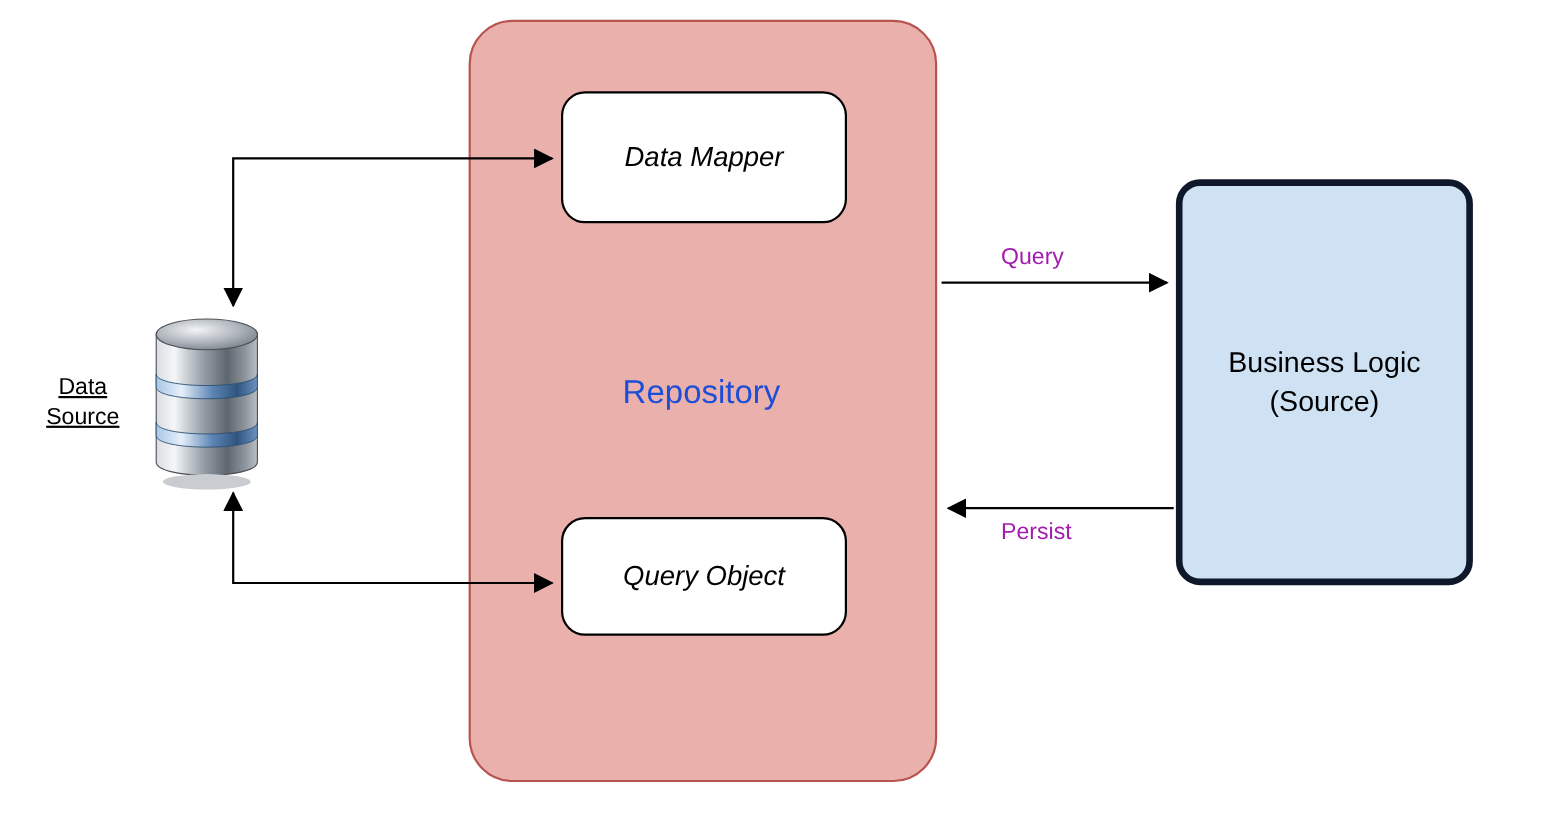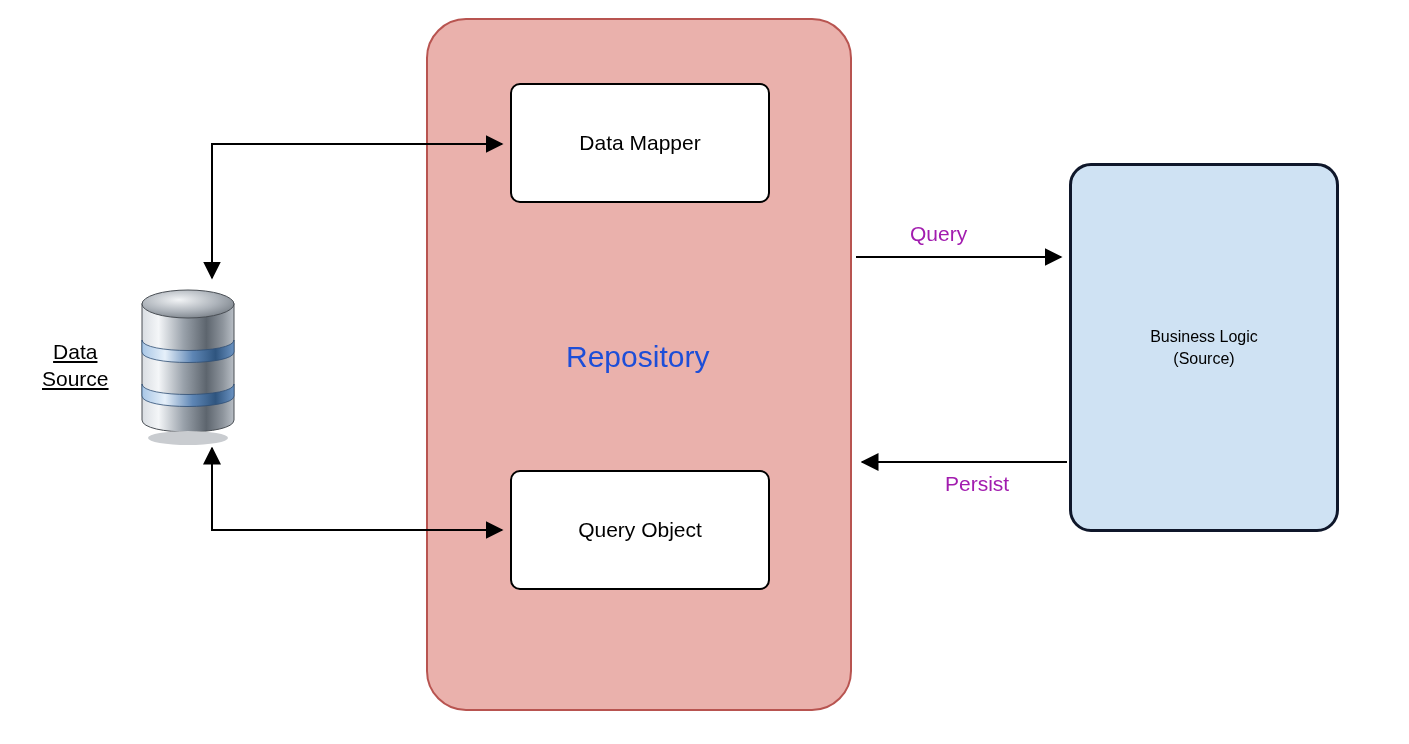--- a/index.html
+++ b/index.html
@@ -25,28 +25,29 @@
     text-align: center;
   }
   .repo-box {
     border: 2px solid #b85450;
     background: #eab1ac;
     border-radius: 40px;
   }
   .inner-box {
     border: 2px solid #000;
     background: #fff;
-    border-radius: 10px;
-    font-size: 21px;
+    border-radius: 22px;
+    font-size: 25px;
+    font-style: italic;
   }
   .client-box {
-    border: 3px solid #0f172a;
+    border: 6px solid #0f172a;
     background: #cfe2f3;
     border-radius: 22px;
-    font-size: 16px;
+    font-size: 26px;
     line-height: 1.35;
   }
   .repo-title {
     position: absolute;
     font-size: 30px;
     color: #1d4ed8;
   }
   .plain-label {
     position: absolute;
     font-size: 21px;
@@ -73,21 +74,21 @@
 <div class="stage">
 
   <div class="box repo-box" style="left:426px; top:18px; width:426px; height:693px;">
   </div>
   <div class="repo-title" style="left:566px; top:340px;">Repository</div>
 
   <div class="box inner-box" style="left:510px; top:83px; width:260px; height:120px;">
     <span>Data Mapper</span>
   </div>
 
-  <div class="box inner-box" style="left:510px; top:470px; width:260px; height:120px;">
+  <div class="box inner-box" style="left:510px; top:470px; width:260px; height:108px;">
     <span>Query Object</span>
   </div>
 
   <div class="box client-box" style="left:1069px; top:163px; width:270px; height:369px;">
     <div>
       <span>Business Logic</span><br>
       <span>(Source)</span>
     </div>
   </div>
 
@@ -140,15 +141,15 @@
 
     <path d="M212 448 L212 530 L502 530" fill="none" stroke="#000" stroke-width="2" marker-start="url(#arrowHead)" marker-end="url(#arrowHead)"></path>
 
     <path d="M856 257 L1061 257" fill="none" stroke="#000" stroke-width="2" marker-end="url(#arrowHead)"></path>
 
     <path d="M1067 462 L862 462" fill="none" stroke="#000" stroke-width="2" marker-end="url(#arrowHead)"></path>
   </svg>
 
   <div class="edge-label" style="left:910px; top:222px;">Query</div>
 
-  <div class="edge-label" style="left:910px; top:472px;margin-left:35px;">Persist</div>
+  <div class="edge-label" style="left:910px; top:472px;">Persist</div>
 
 </div>
 
 </body></html>

